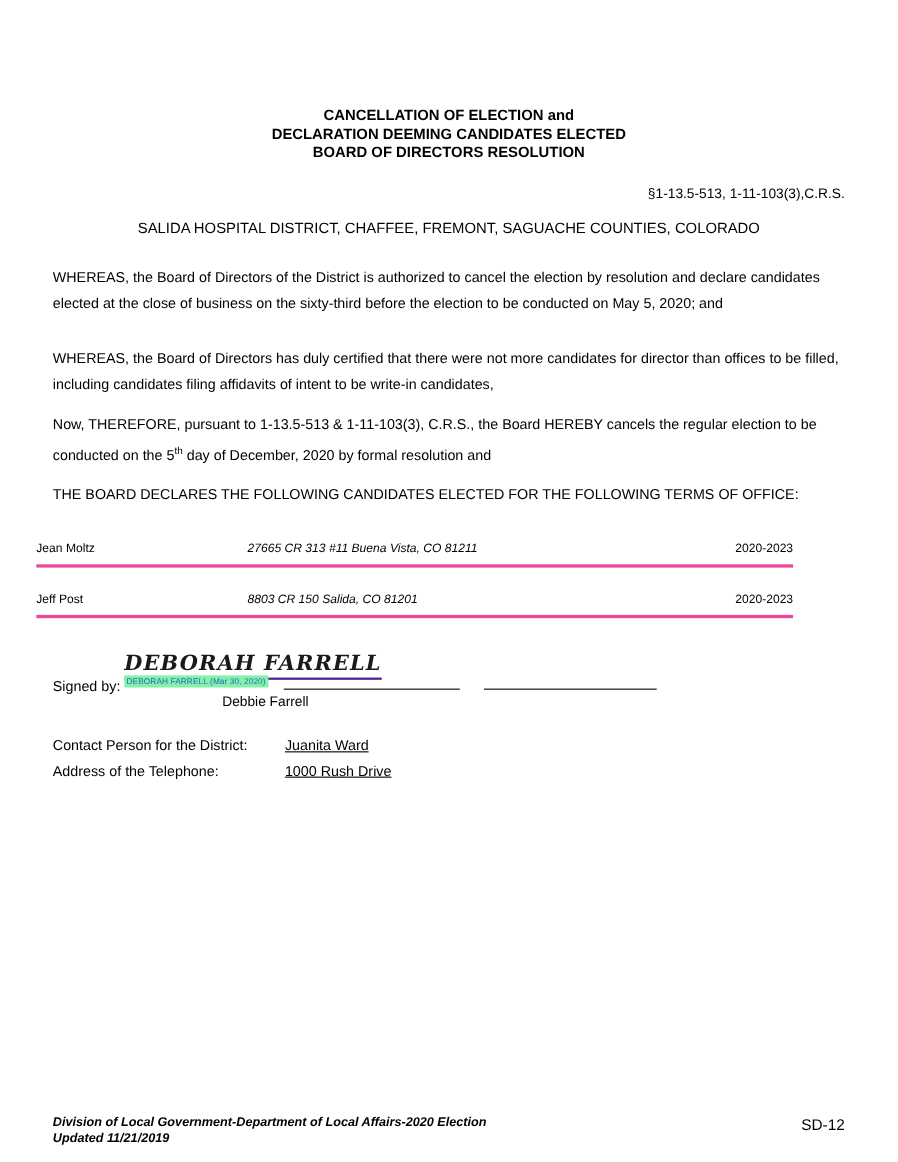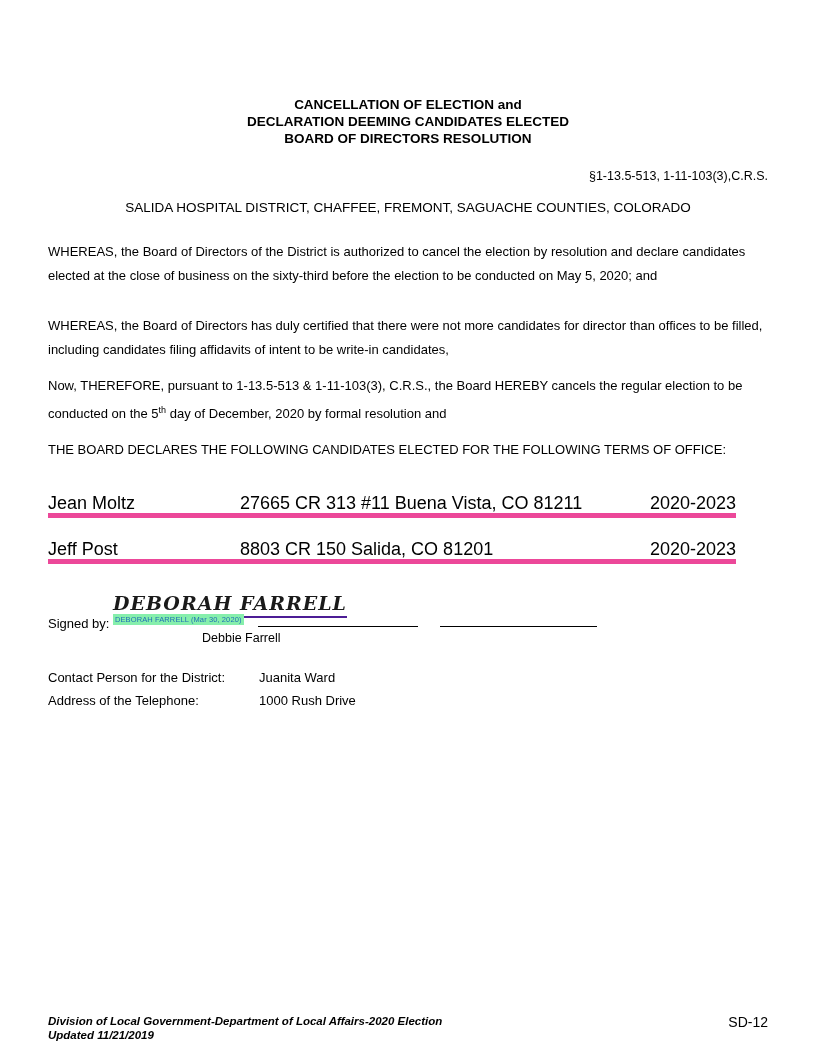--- a/index.html
+++ b/index.html
@@ -67,37 +67,38 @@
     font-size: 13px;
   }
   sup {
     font-size: 9px;
     vertical-align: super;
   }
 
   
   .cand-row {
     position: absolute;
-    left: 48px;
+    left: 33px;
     width: 688px;
     height: 20px;
-    border-bottom: 5px solid #ec4899;
-    font-size: 18px;
+    border-bottom: 3px solid #ec4899;
+    font-size: 11px;
   }
   #cand-row-0 { top: 457px; }
   #cand-row-1 { top: 503px; }
   .cand-name {
     position: absolute;
     left: 0;
     top: 0;
   }
   .cand-address {
     position: absolute;
     left: 192px;
     top: 0;
+    font-style: italic;
   }
   .cand-term {
     position: absolute;
     right: 0;
     top: 0;
   }
 
   
   .sig-script {
     position: absolute;
@@ -162,20 +163,21 @@
   .contact-row {
     display: block;
     height: 23px;
   }
   .contact-label {
     display: inline-block;
     width: 211px;
   }
   .contact-value {
     display: inline-block;
+    text-decoration: underline;
   }
 
   
   .footer-left {
     position: absolute;
     left: 48px;
     top: 978px;
     font-size: 11.5px;
     font-style: italic;
     font-weight: bold;

